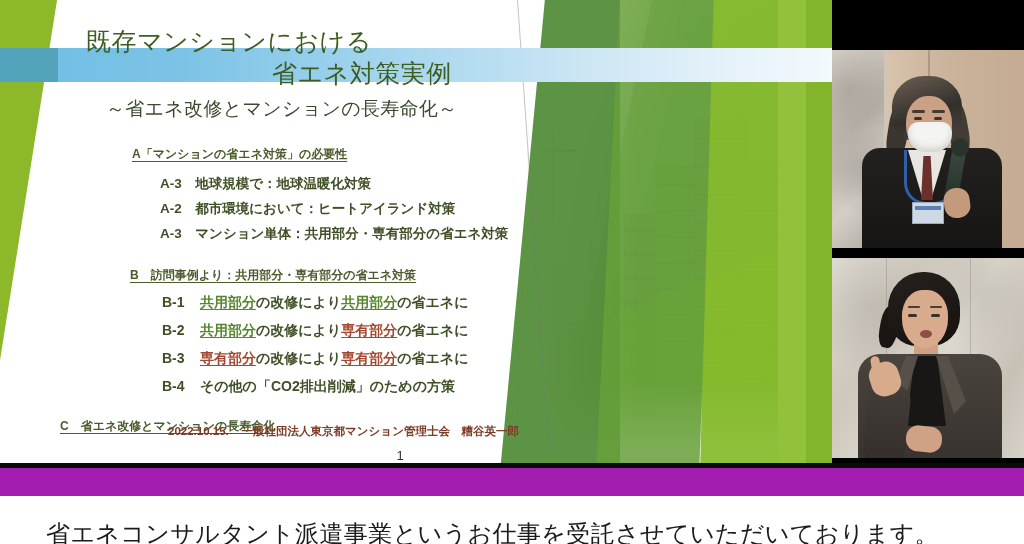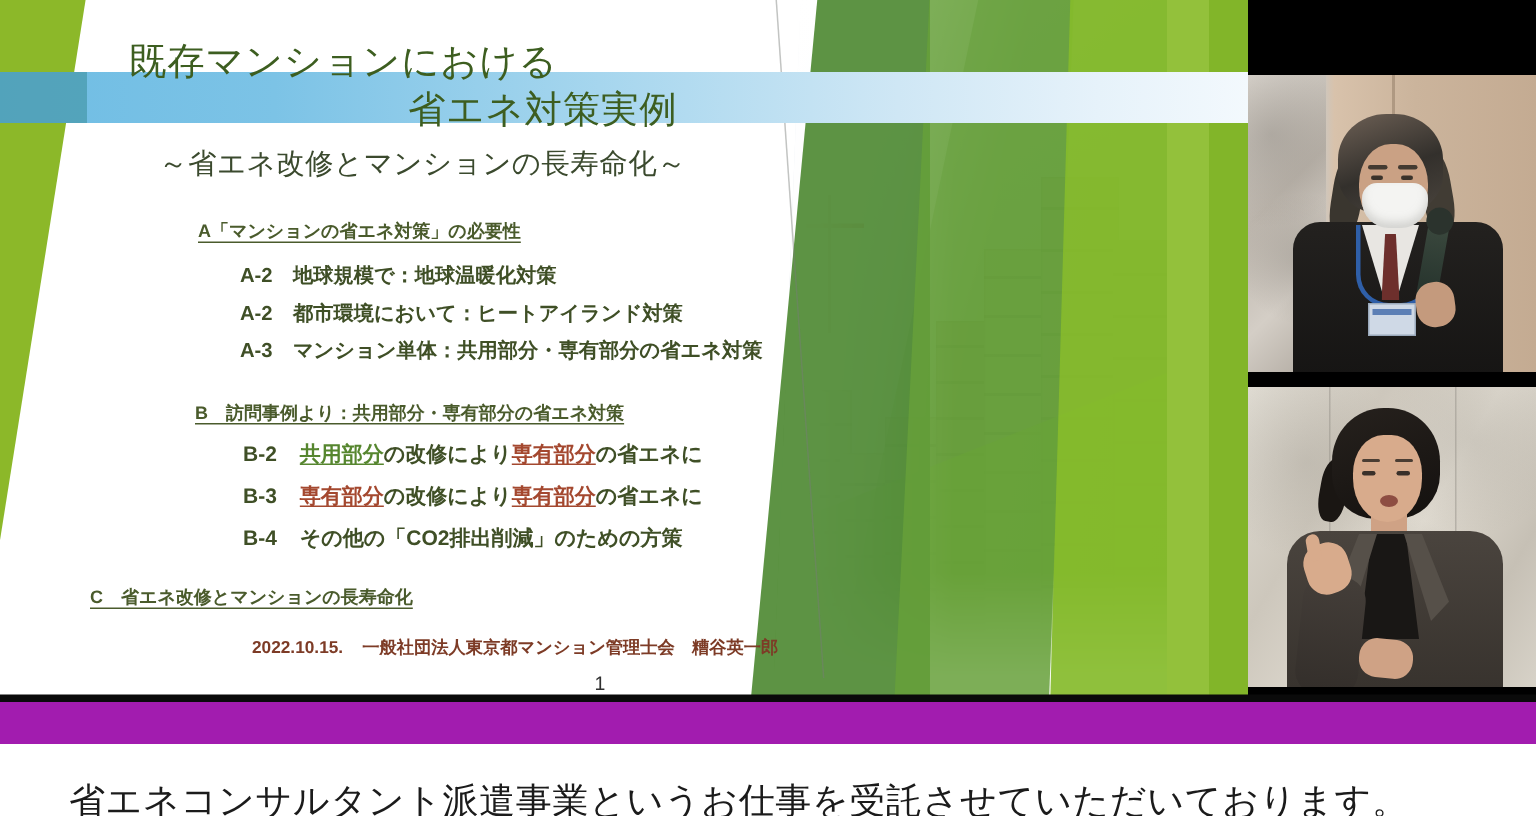--- a/index.html
+++ b/index.html
@@ -270,26 +270,30 @@
 
     <div class="title-wrap">
       <div class="t-line1">既存マンションにおける</div>
       <div class="t-line2">省エネ対策実例</div>
       <div class="t-sub">～省エネ改修とマンションの長寿命化～</div>
     </div>
 
     <div class="body-text">
 
       <div class="head head-a">A「マンションの省エネ対策」の必要性</div>
-      <div class="sub sub-first">A-2　地球規模で：地球温暖化対策</div>
+      <div class="sub sub-first">A-3　地球規模で：地球温暖化対策</div>
       <div class="sub">A-2　都市環境において：ヒートアイランド対策</div>
       <div class="sub">A-3　マンション単体：共用部分・専有部分の省エネ対策</div>
 
       <div class="head head-b">B　訪問事例より：共用部分・専有部分の省エネ対策</div>
 
+      <div class="sub-b">
+        <span class="lbl">B-1</span>
+        <span class="kyoyo">共用部分</span><span>の改修により</span><span class="kyoyo">共用部分</span><span>の省エネに</span>
+      </div>
       <div class="sub-b">
         <span class="lbl">B-2</span>
         <span class="kyoyo">共用部分</span><span>の改修により</span><span class="senyu">専有部分</span><span>の省エネに</span>
       </div>
       <div class="sub-b">
         <span class="lbl">B-3</span>
         <span class="senyu">専有部分</span><span>の改修により</span><span class="senyu">専有部分</span><span>の省エネに</span>
       </div>
       <div class="sub-b">
         <span class="lbl">B-4</span>

